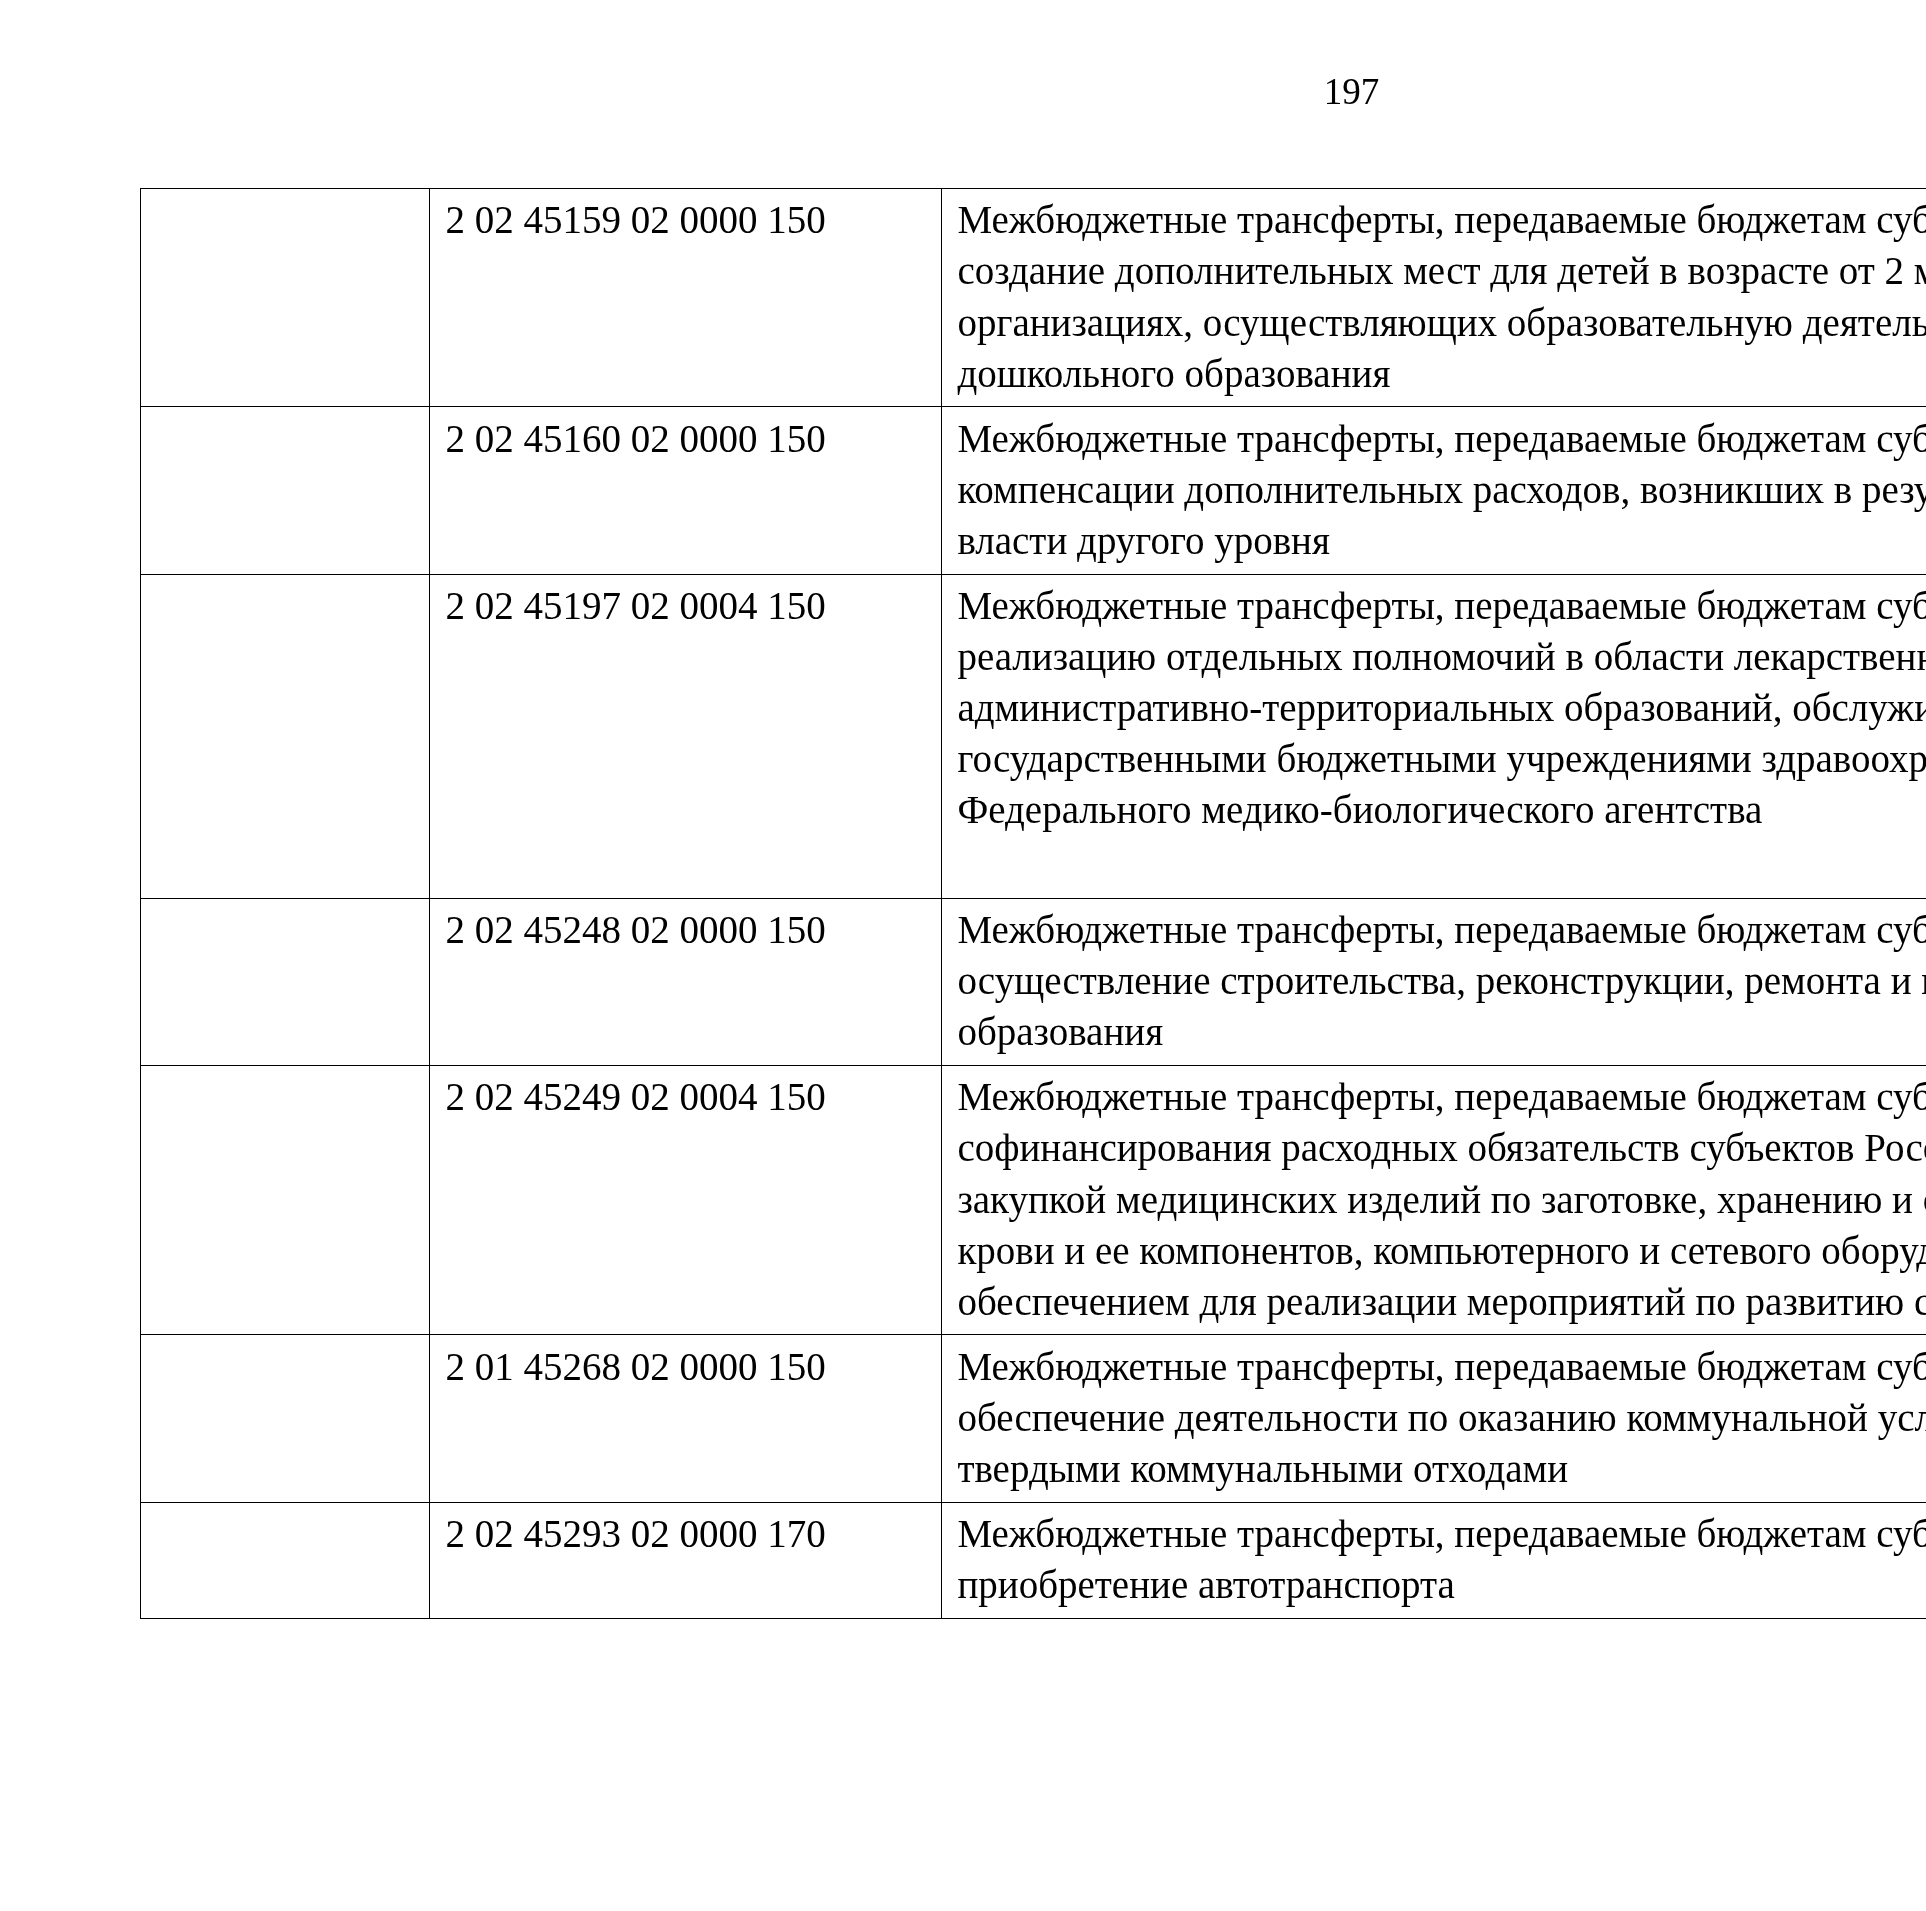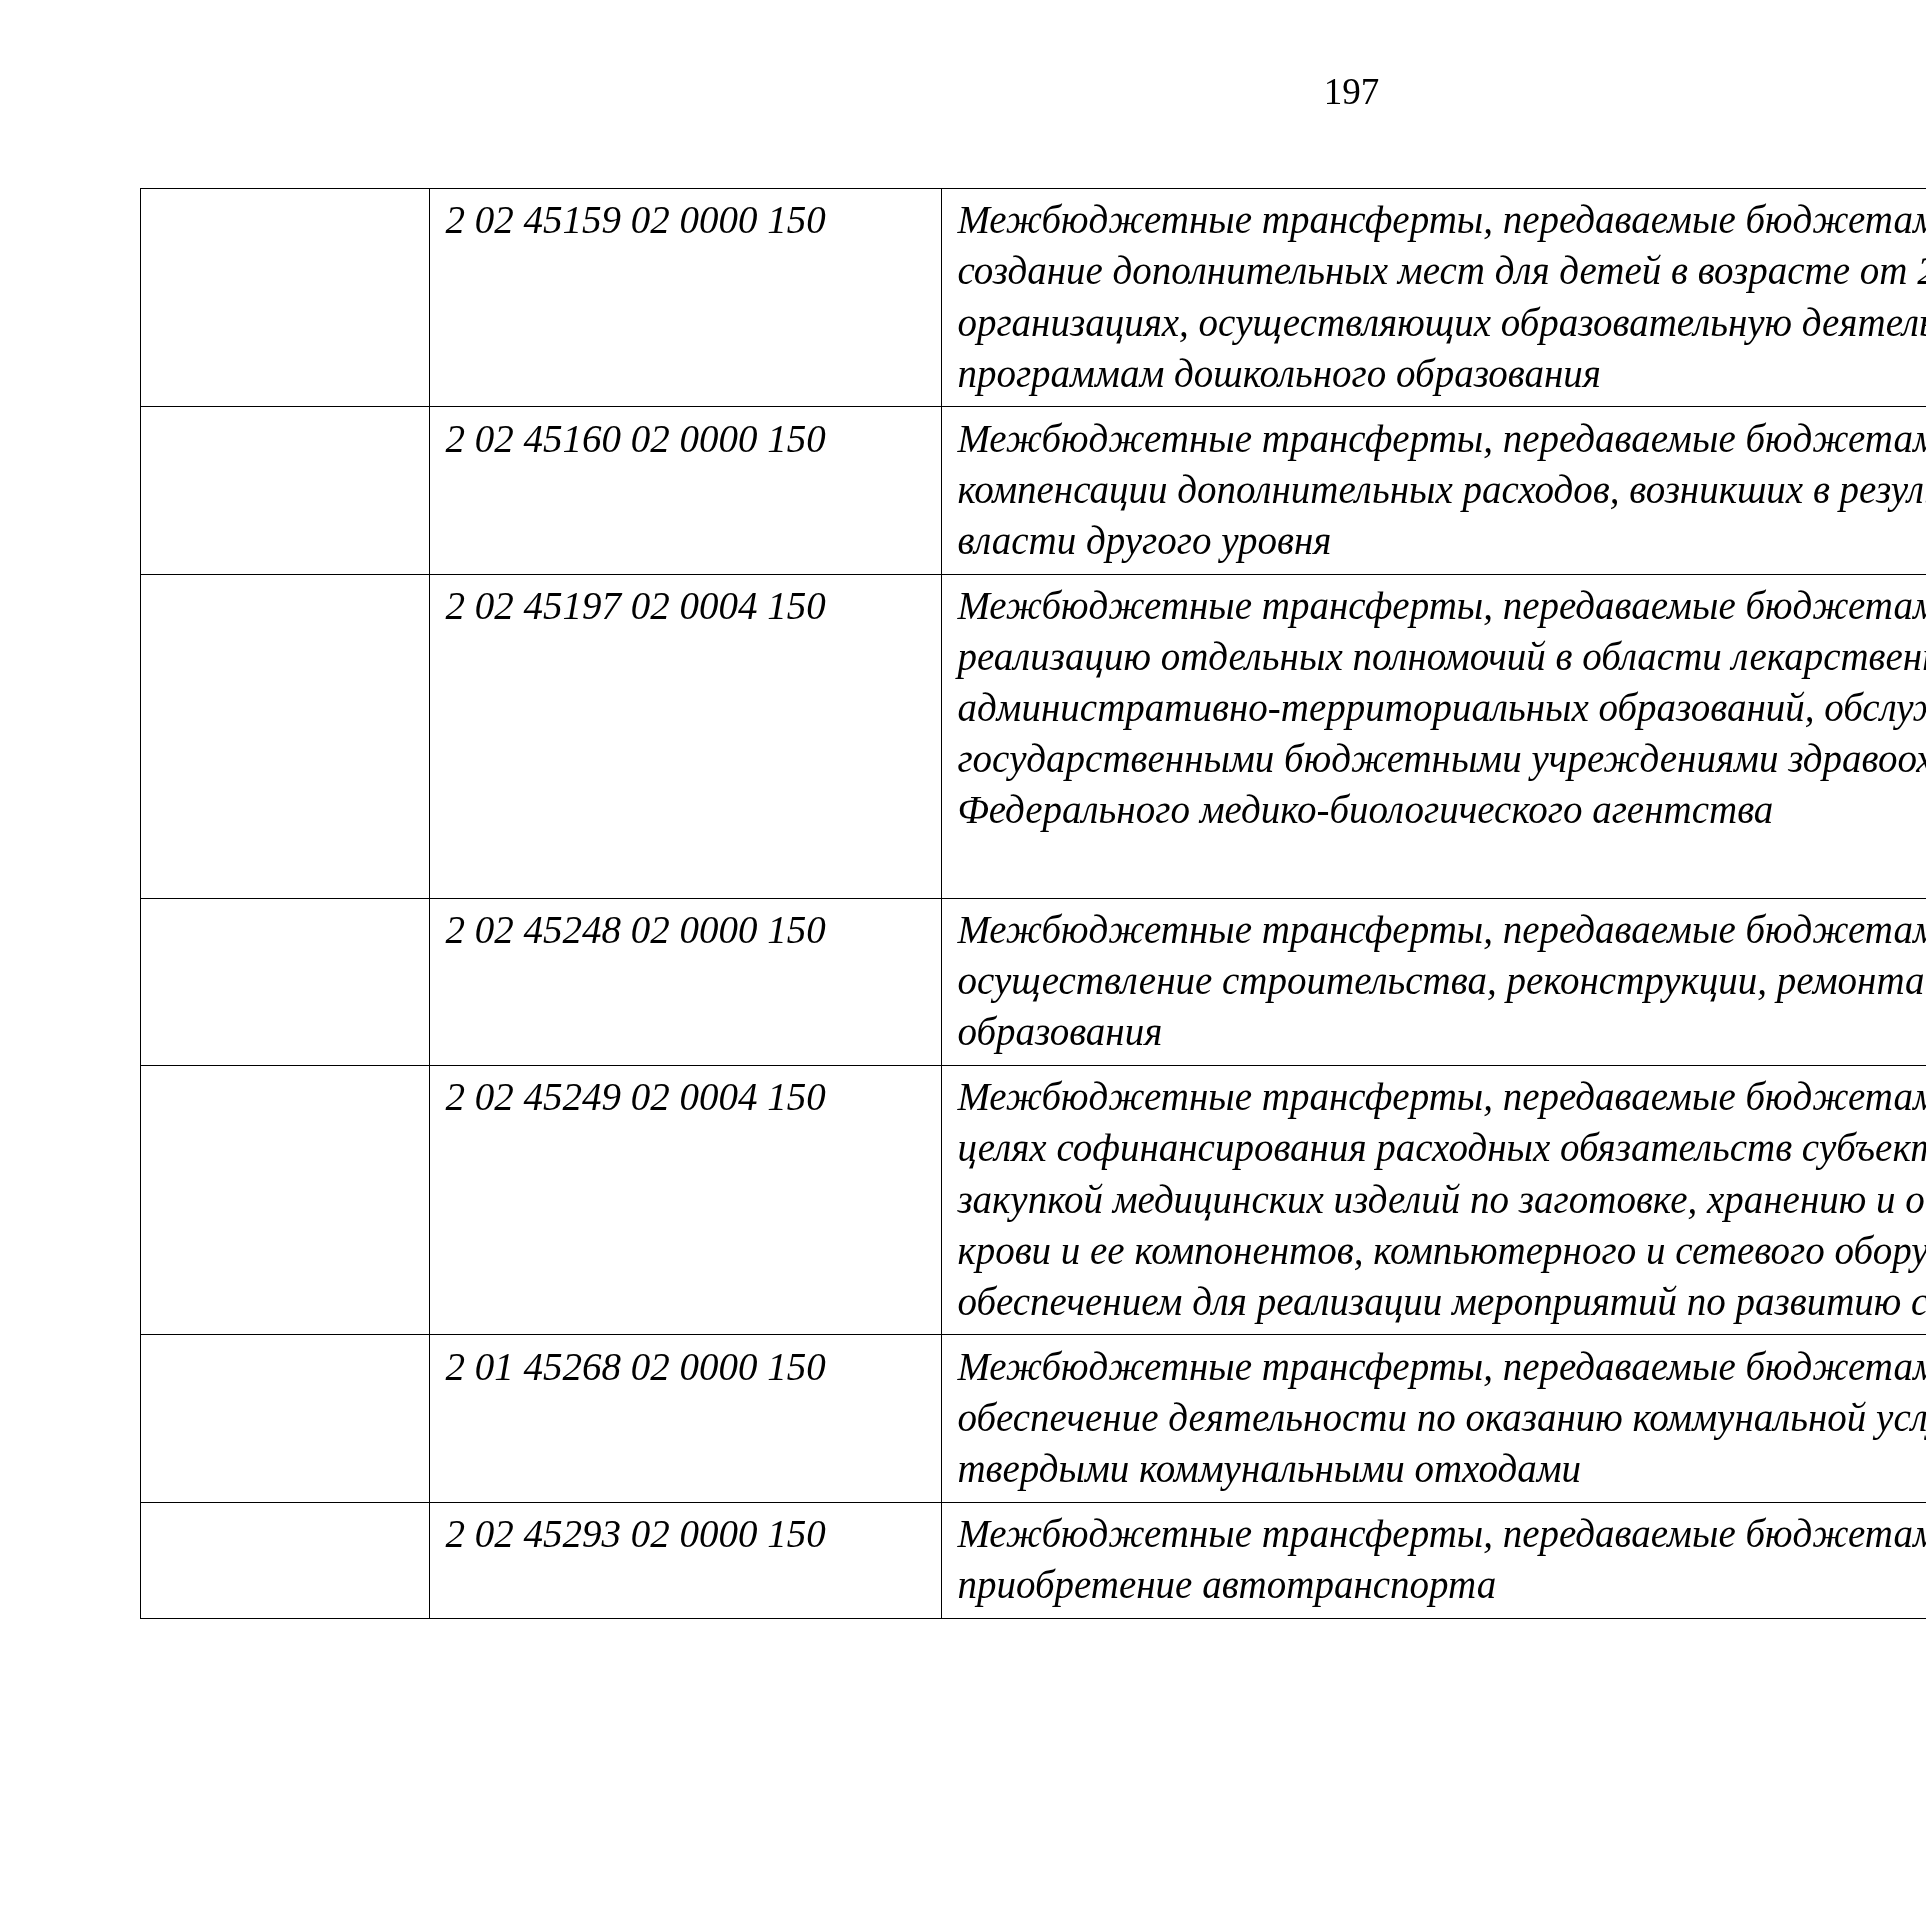--- a/index.html
+++ b/index.html
@@ -31,21 +31,20 @@
     left: 140px;
     top: 188px;
     width: 2464px;
     border-collapse: collapse;
     table-layout: fixed;
   }
   table.codes-table td {
     border: 1.5px solid #000000;
     vertical-align: top;
     padding: 5.4px 15.4px 7.7px 15.4px;
-    font-style: italic;
   }
   td.col-empty { width: 289px; }
   td.col-code {
     width: 512px;
     padding-left: 54px;
     white-space: nowrap;
   }
   td.col-desc { }
   tr.row-tall td { height: 324px; }
 </style>
@@ -81,18 +80,18 @@
       <td class="col-code">2 02 45249 02 0004 150</td>
       <td class="col-desc">Межбюджетные трансферты, передаваемые бюджетам субъектов Российской Федерации в целях софинансирования расходных обязательств субъектов Российской Федерации, связанных с закупкой медицинских изделий по заготовке, хранению и обеспечению безопасности донорской крови и ее компонентов, компьютерного и сетевого оборудования с лицензионным программным обеспечением для реализации мероприятий по развитию службы крови</td>
     </tr>
     <tr>
       <td class="col-empty"></td>
       <td class="col-code">2 01 45268 02 0000 150</td>
       <td class="col-desc">Межбюджетные трансферты, передаваемые бюджетам субъектов Российской Федерации на обеспечение деятельности по оказанию коммунальной услуги населению по обращению с твердыми коммунальными отходами</td>
     </tr>
     <tr>
       <td class="col-empty"></td>
-      <td class="col-code">2 02 45293 02 0000 150</td>
+      <td class="col-code">2 02 45293 02 0000 170</td>
       <td class="col-desc">Межбюджетные трансферты, передаваемые бюджетам субъектов Российской Федерации на приобретение автотранспорта</td>
     </tr>
   </tbody>
 </table>
 
 
 </body></html>

